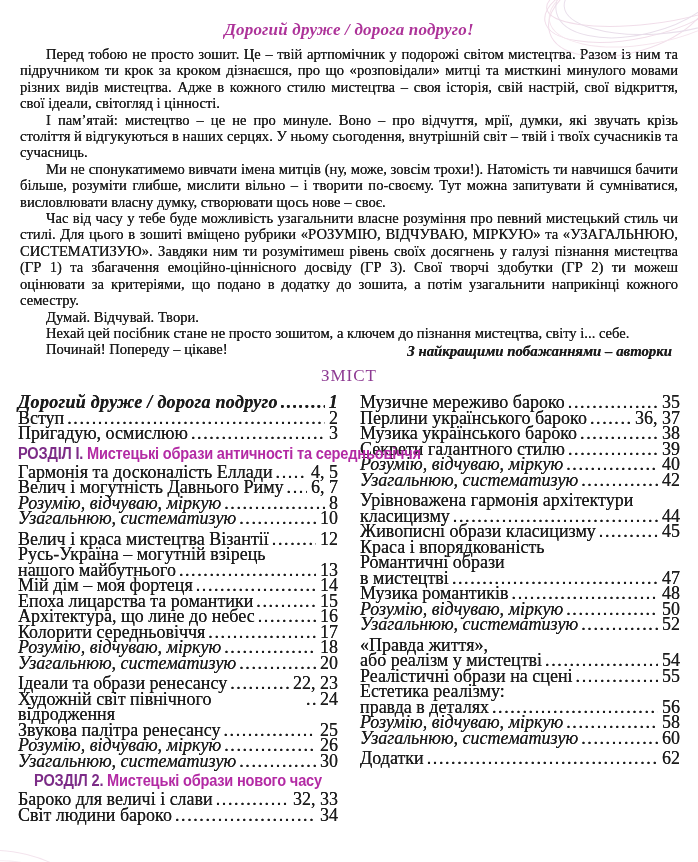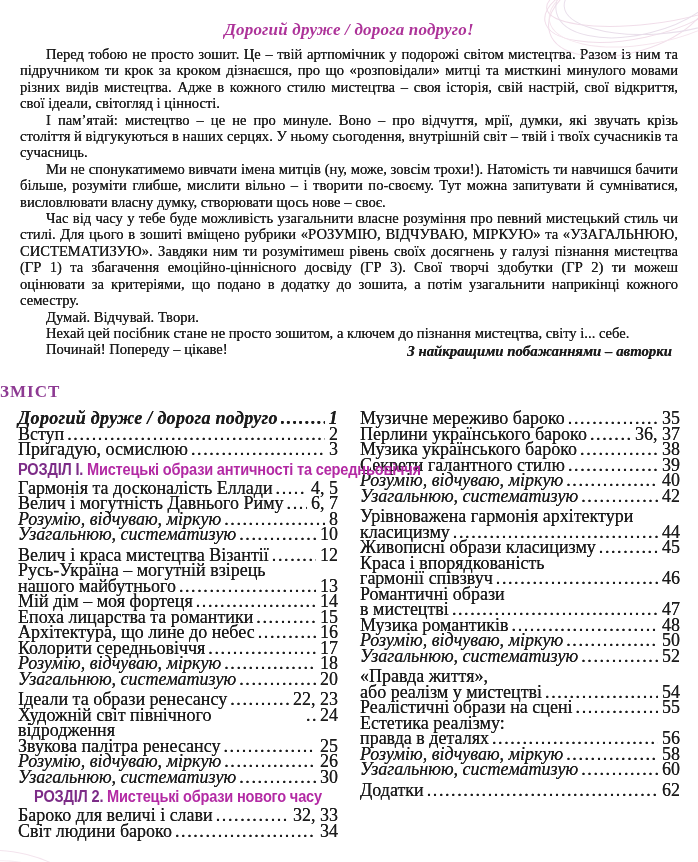--- a/index.html
+++ b/index.html
@@ -53,25 +53,26 @@
     font-weight:bold;
     font-style:italic;
     position:relative;
     top:2px;
     padding-right:6px;
     text-shadow:0 0 .3px currentColor;
   }
 
   
   .toc-title{
+    text-align:center;
     font-size:17px;
-    font-weight:bold;
+    font-weight:normal;
     letter-spacing:1px;
     color:var(--toc-title-purple,#8d3a92);
-    margin:24px 0 9px;
+    margin:8px 0 9px;
   }
   .toc{
     display:flex;
     gap:22px;
     margin:0 18px;
   }
   .toc-col{flex:1;min-width:0;}
   .toc-item{font-size:18px;line-height:15.5px;text-shadow:0 0 .35px currentColor;}
   .toc-row{display:flex;align-items:baseline;}
   .toc-label{white-space:normal;padding-right:3px;}
@@ -354,25 +355,20 @@
         </div>
         <div class="toc-item">
           <div class="toc-row">
             <span class="toc-label">Живописні образи класицизму</span>
             <span class="toc-dots"></span>
             <span class="toc-page">45</span>
           </div>
         </div>
         <div class="toc-item">
           <div class="toc-line1 toc-label">Краса і впорядкованість</div>
-          <div class="toc-row">
-            <span class="toc-label">гармонії співзвуч</span>
-            <span class="toc-dots"></span>
-            <span class="toc-page">46</span>
-          </div>
         </div>
         <div class="toc-item">
           <div class="toc-line1 toc-label">Романтичні образи</div>
           <div class="toc-row">
             <span class="toc-label">в мистецтві</span>
             <span class="toc-dots"></span>
             <span class="toc-page">47</span>
           </div>
         </div>
         <div class="toc-item">

